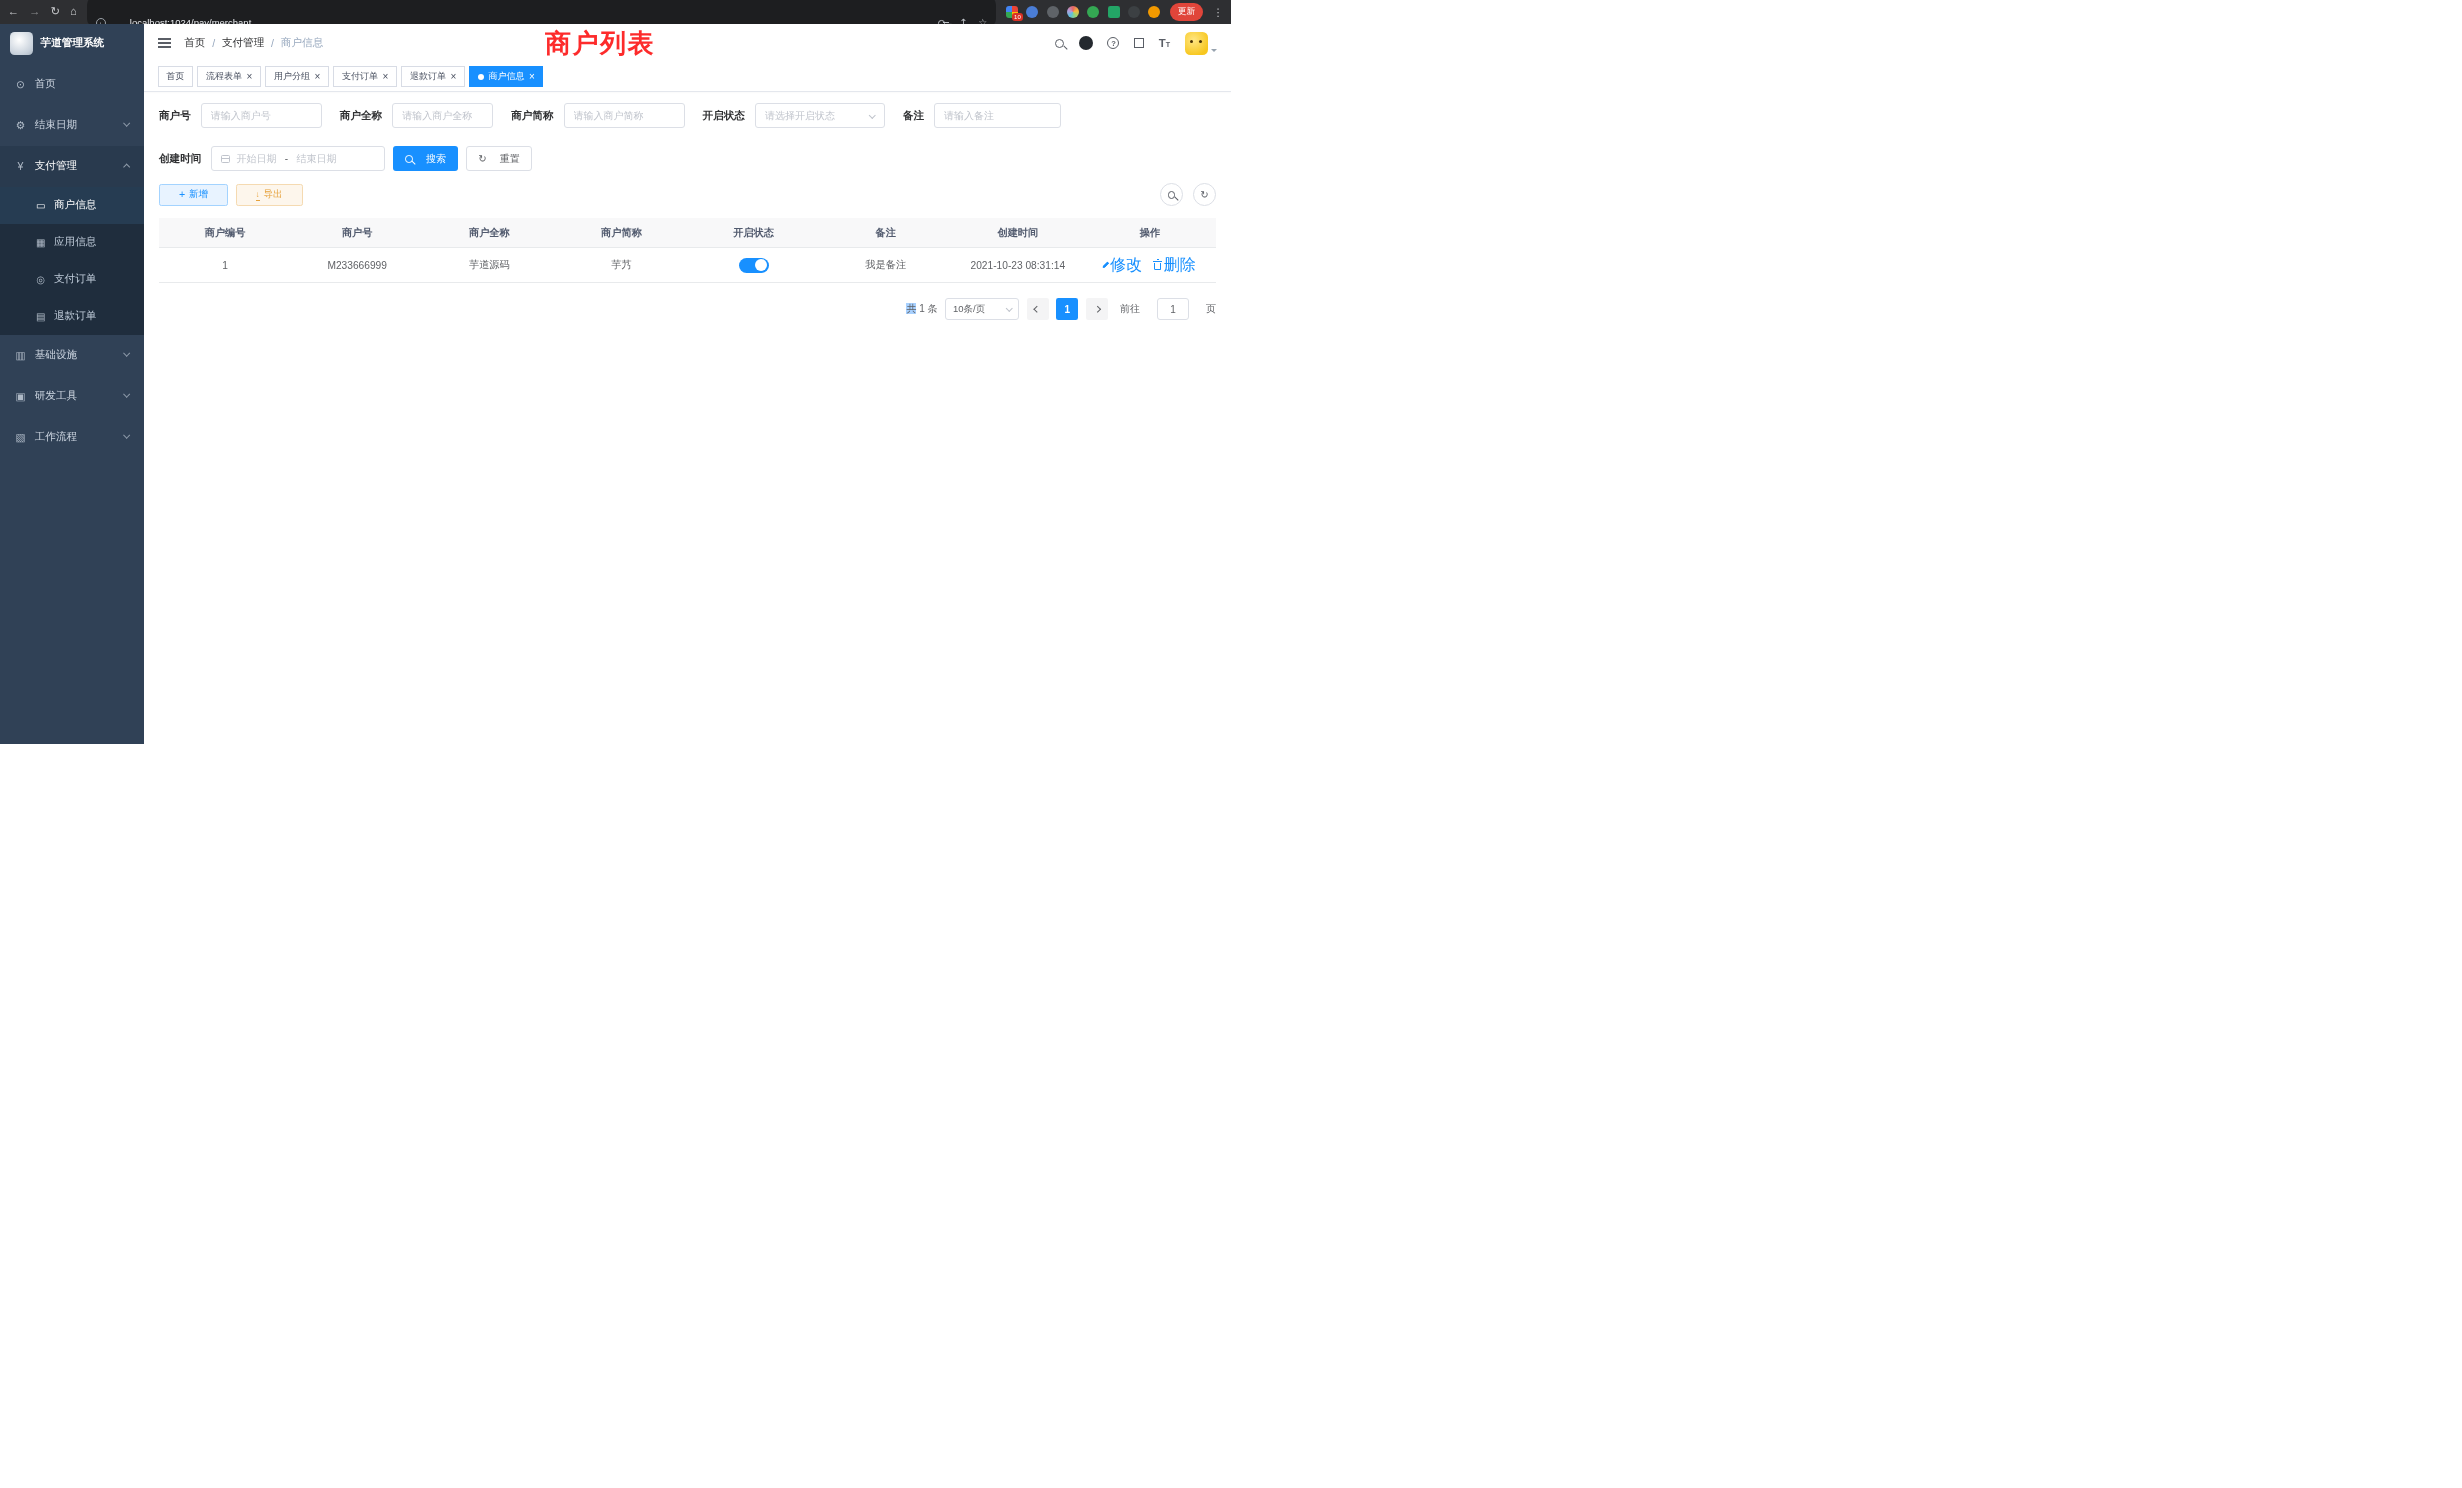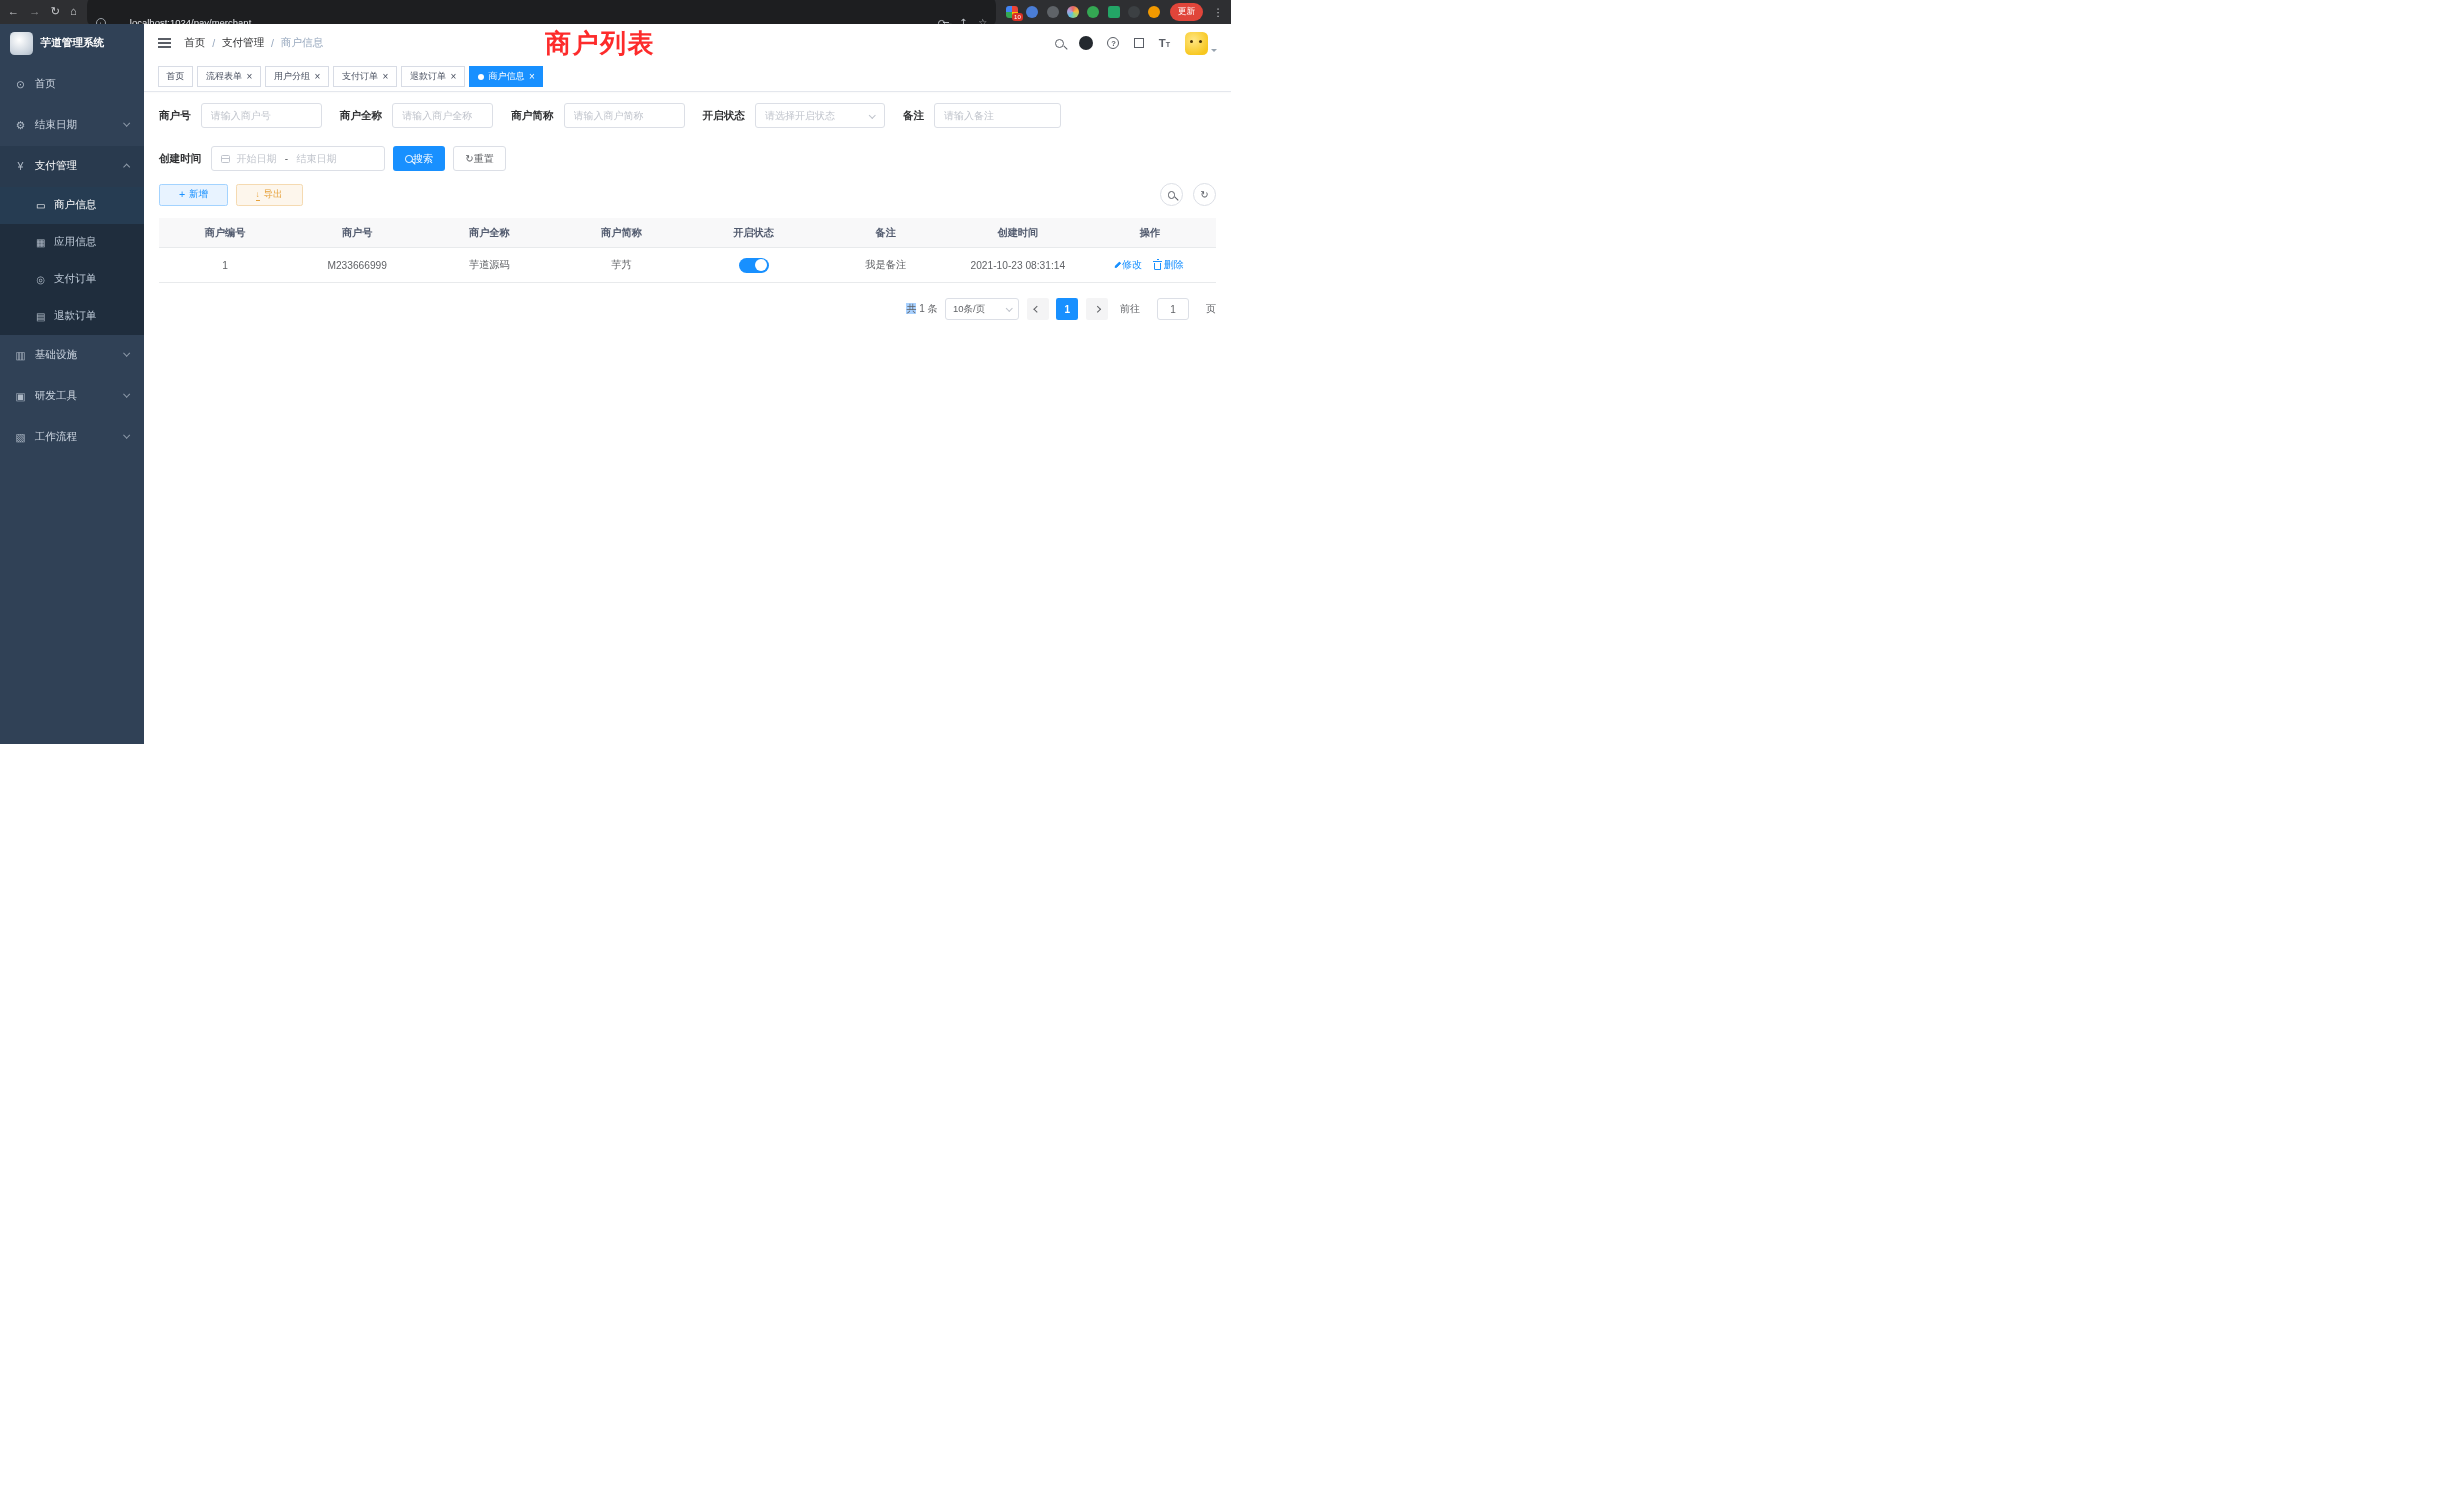--- a/index.html
+++ b/index.html
@@ -97,21 +97,21 @@
   .fin { height:25px; border:0.8px solid #dcdfe6; border-radius:3px; font-size:10px; padding:0 9px; color:#606266; font-family:inherit; outline:none; }
   .fin::placeholder { color:#c0c4cc; }
   .fsel { width:130px; height:25px; border:0.8px solid #dcdfe6; border-radius:3px; display:flex; align-items:center; justify-content:space-between; padding:0 9px; cursor:pointer; }
   .fsel .ph { color:#c0c4cc; font-size:10px; }
   .fsel .chev { color:#c0c4cc; width:4.5px; height:4.5px; }
   .daterange { width:174px; height:25px; border:0.8px solid #dcdfe6; border-radius:3px; display:flex; align-items:center; padding:0 8.3px; gap:6.8px; cursor:pointer; }
   .cal-ic { width:9px; height:8.3px; border:0.9px solid #c0c4cc; border-radius:1.5px; position:relative; flex:0 0 auto; }
   .cal-ic::before { content:''; position:absolute; left:0; right:0; top:1.9px; height:0.9px; background:#c0c4cc; }
   .daterange .ph { color:#c0c4cc; font-size:10px; }
   .daterange .sep { color:#606266; font-size:10px; margin:0 1.5px; }
-  .btn { height:25px; border-radius:3px; display:inline-flex; align-items:center; gap:0; padding:0 11.4px; font-size:10px; cursor:pointer; border:0.8px solid transparent; }
+  .btn { height:25px; border-radius:3px; display:inline-flex; align-items:center; gap:13px; padding:0 11.4px; font-size:10px; cursor:pointer; border:0.8px solid transparent; }
   .btn-primary { background:#1890ff; color:#fff; }
   .btn-plain { background:#fff; border-color:#dcdfe6; color:#606266; }
   .ic-refresh { font-style:normal; font-size:10px; line-height:1; }
   .ic-refresh::before { content:'\21bb'; }
   .gap24 { width:18px; flex:0 0 auto; }
   .gap10 { width:7.6px; flex:0 0 auto; }
 
   
   .toolbar { display:flex; align-items:center; padding:12px 15px 7.6px; }
   .btn-sm { height:22px; border-radius:2.3px; display:inline-flex; align-items:center; gap:3.8px; padding:0 19px; font-size:9.5px; cursor:pointer; }
@@ -126,21 +126,21 @@
 
   
   .table { margin:4.5px 15px 0; }
   .thead, .trow { display:grid; grid-template-columns:repeat(8,1fr); align-items:center; text-align:center; }
   .thead { height:30px; background:#f8f8f9; color:#515a6e; font-size:10.2px; font-weight:700; border-bottom:0.8px solid #e8eaec; }
   .trow { height:35px; color:#606266; font-size:10.2px; border-bottom:0.8px solid #e8eaec; }
   .cell-center { display:flex; justify-content:center; align-items:center; }
   .switch { width:30px; height:15px; border-radius:7.6px; background:#1890ff; position:relative; cursor:pointer; }
   .switch::after { content:''; position:absolute; top:1.5px; right:1.5px; width:12px; height:12px; border-radius:50%; background:#fff; }
   .ops { display:flex; justify-content:center; align-items:center; gap:12px; }
-  .op-link { color:#1890ff; font-size:10px; display:inline-flex; align-items:center; gap:3px; cursor:pointer; }
+  .op-link { color:#1890ff; font-size:16px; display:inline-flex; align-items:center; gap:3px; cursor:pointer; }
   .pencil-ic { width:3px; height:8.3px; background:currentColor; display:inline-block; transform:rotate(45deg); clip-path:polygon(0 0,100% 0,100% 75%,50% 100%,0 75%); }
   .trash-ic { width:6.8px; height:6.8px; border:0.9px solid currentColor; border-top:none; border-radius:0 0 1.5px 1.5px; display:inline-block; position:relative; margin-top:2.3px; }
   .trash-ic::before { content:''; position:absolute; top:-2.3px; left:-1.9px; width:9px; height:1.1px; background:currentColor; }
   .trash-ic::after { content:''; position:absolute; top:-4.2px; left:1.5px; width:2.7px; height:1.1px; background:currentColor; }
 
   
   .pager { display:flex; align-items:center; justify-content:flex-end; gap:7.6px; padding:15px 15px; font-size:10px; color:#606266; }
   .pg-total { display:block; }
   .pg-total::first-letter { background:#a8d1ff; }
   .pg-size { width:74px; height:22px; border:0.8px solid #dcdfe6; border-radius:3px; display:flex; align-items:center; justify-content:space-between; padding:0 6.8px; font-size:9.5px; color:#606266; cursor:pointer; }

